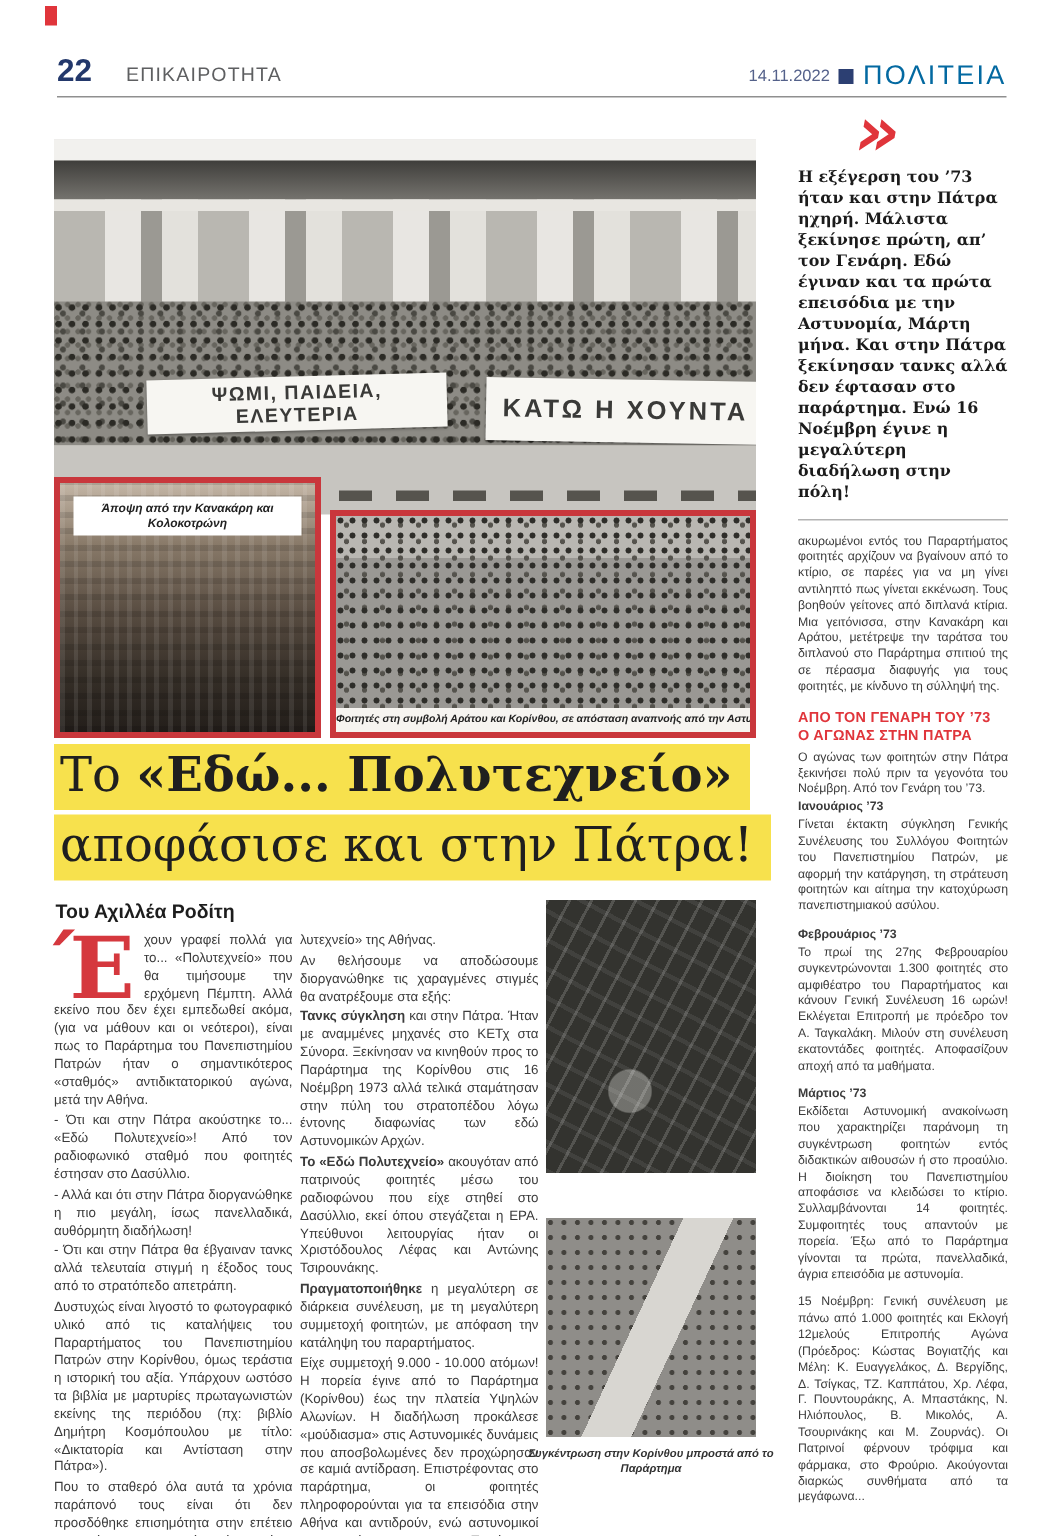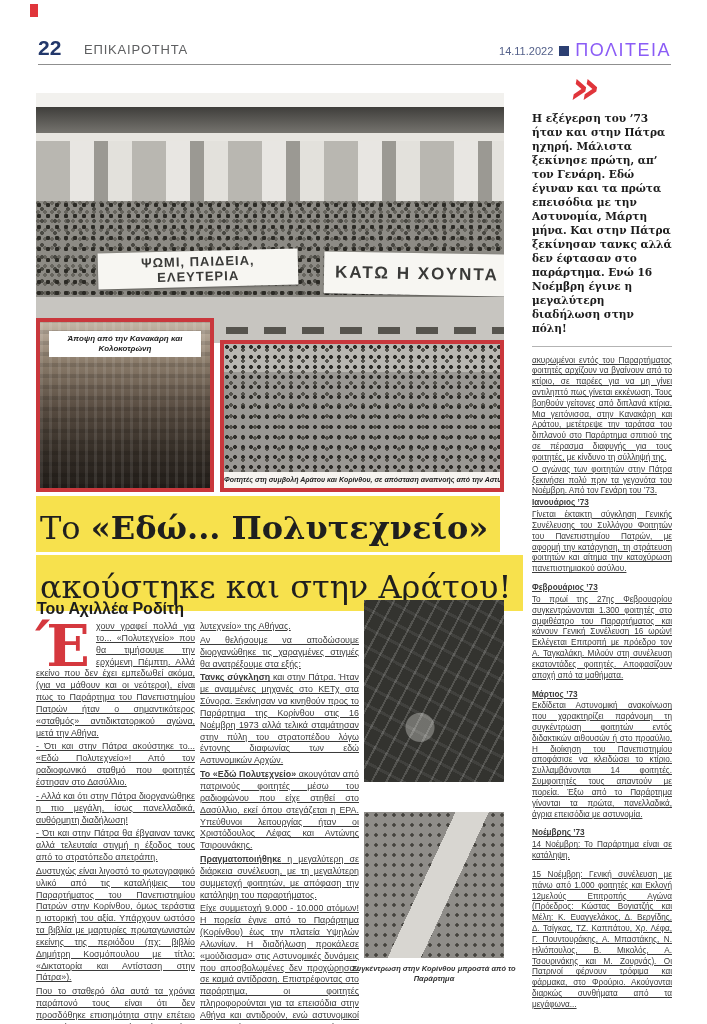--- a/index.html
+++ b/index.html
@@ -8,21 +8,21 @@
   b{font-weight:bold;}
 
   
   .corner-tick{position:absolute;top:4px;left:30px;width:8px;height:13px;background:#e0353b;}
   .header{position:absolute;top:36px;left:38px;right:36px;height:26px;}
   .page-num{position:absolute;left:0;top:0;font-size:21px;font-weight:bold;color:#23386b;}
   .section-label{position:absolute;left:46px;top:6px;font-size:13px;color:#5e5f61;letter-spacing:.8px;}
   .header-right{position:absolute;right:0;top:4px;display:flex;align-items:center;gap:6px;}
   .date{font-size:11px;color:#54618a;}
   .masthead-sq{width:10px;height:10px;background:#2c3f72;}
-  .masthead{font-size:18px;color:#8b5cf6;letter-spacing:1.5px;font-weight:normal;}
+  .masthead{font-size:18px;color:#0369a1;letter-spacing:1.5px;font-weight:normal;}
   .header-rule{position:absolute;top:64px;left:38px;right:36px;border-top:1.5px solid #8f8f8f;}
 
   
   figure{margin:0;}
   .photo-main{position:absolute;left:36px;top:93px;width:468px;height:250px;background:#dedcd7;overflow:hidden;}
   .pm-sky{position:absolute;top:0;left:0;right:0;height:14px;background:#f2f1ee;}
   .pm-roof{position:absolute;top:14px;left:0;right:0;height:26px;background:linear-gradient(180deg,#3f3e3b,#75736e);}
   .pm-windows{position:absolute;top:40px;left:0;right:0;height:78px;
       background:linear-gradient(180deg,#e8e6e1 0 8px,transparent 8px),
       repeating-linear-gradient(90deg,#b9b7b1 0 34px,#e8e6e2 34px 58px,#9b9993 58px 72px,#e3e1dc 72px 96px);}
@@ -66,28 +66,28 @@
       linear-gradient(115deg,transparent 44%,#d8d6d1 44% 60%,transparent 60%),
       radial-gradient(circle at 3px 3px,#44423d 1.5px,transparent 1.9px);
       background-size:100% 100%,9px 10px;}
   .fig-cap{position:absolute;font-style:italic;font-weight:bold;font-size:7.5px;line-height:1.3;color:#333;text-align:center;}
   .cap3{left:354px;top:786px;width:160px;}
   .cap4{left:346px;top:964px;width:176px;text-align:center;}
 
   
   .headline{position:absolute;left:36px;top:496px;font-family:"DejaVu Serif",serif;color:#1f1f1f;}
   .hl-line{display:table;margin-bottom:3px;}
-  .hl-mark{display:inline-block;background:#f7e14d;padding:14px 12px 5px 4px;font-size:32px;line-height:1.15;}
+  .hl-mark{display:inline-block;background:#f7e14d;padding:2px 12px 5px 4px;font-size:32px;line-height:1.15;}
   .hl-b{font-weight:bold;}
 
   
-  .byline{position:absolute;left:37px;top:600px;font-size:16px;font-weight:bold;color:#1d1d1d;}
+  .byline{position:absolute;left:37px;top:600px;font-size:13px;font-weight:bold;color:#1d1d1d;}
   .col{position:absolute;top:621px;width:159px;font-size:8.9px;line-height:1.33;text-align:justify;color:#3b3b3b;}
   .col1{left:36px;} .col2{left:200px;}
-  .para{margin:0 0 2px 0;text-decoration:underline;}
+  .para{margin:0 0 2px 0;}
   .dropcap{float:left;font-family:"DejaVu Serif",serif;font-weight:bold;font-size:57px;line-height:44px;
       color:#d5383e;padding:3px 6px 0 0;}
 
   
   .sidebar{position:absolute;left:532px;top:72px;width:140px;}
   .quote-icon{display:block;margin-left:38px;color:#e0353b;font-size:46px;font-weight:bold;font-style:italic;
       line-height:30px;height:32px;letter-spacing:-4px;font-family:"DejaVu Sans",sans-serif;}
   .quote{font-family:"DejaVu Serif",serif;font-weight:bold;font-size:10.6px;line-height:1.32;color:#1b1b1b;margin:8px 0 0;}
   .sb-rule{border-top:1px solid #b3b3b3;margin:10px 0 9px;}
   .sb-text{font-size:8.2px;line-height:1.32;text-align:justify;color:#3b3b3b;}
@@ -136,21 +136,21 @@
   <figure class="photo-mid">
     <div class="pmid-crowd"></div>
     <div class="cap-strip">Φοιτητές στη συμβολή Αράτου και Κορίνθου, σε απόσταση αναπνοής από την Αστυνομία</div>
   </figure>
 
   <div class="headline">
     <span class="hl-line">
         <span class="hl-mark"><span>Το </span><span class="hl-b">«Εδώ... Πολυτεχνείο»</span></span>
       </span>
     <span class="hl-line">
-        <span class="hl-mark">ακούστηκε και στην Αράτου!</span>
+        <span class="hl-mark">αποφάσισε και στην Πάτρα!</span>
       </span>
   </div>
 
   <div class="byline">Του Αχιλλέα Ροδίτη</div>
 
   <div class="col col1">
     <p class="para"><span class="dropcap">Έ</span><span>χουν γραφεί πολλά για το... «Πολυτεχνείο» που θα τιμήσουμε την ερχόμενη Πέμπτη. Αλλά εκείνο που δεν έχει εμπεδωθεί ακόμα, (για να μάθουν και οι νεότεροι), είναι πως το Παράρτημα του Πανεπιστημίου Πατρών ήταν ο σημαντικότερος «σταθμός» αντιδικτατορικού αγώνα, μετά την Αθήνα.</span></p>
     <div>
         <p class="para">- Ότι και στην Πάτρα ακούστηκε το... «Εδώ Πολυτεχνείο»! Από τον ραδιοφωνικό σταθμό που φοιτητές έστησαν στο Δασύλλιο.</p>
         <p class="para">- Αλλά και ότι στην Πάτρα διοργανώθηκε η πιο μεγάλη, ίσως πανελλαδικά, αυθόρμητη διαδήλωση!</p>
@@ -180,26 +180,27 @@
   </figure>
   <div class="fig-cap cap4">Συγκέντρωση στην Κορίνθου μπροστά από το Παράρτημα</div>
 
   <aside class="sidebar">
     <span class="quote-icon">»</span>
     <p class="quote">Η εξέγερση του ’73 ήταν και στην Πάτρα ηχηρή. Μάλιστα ξεκίνησε πρώτη, απ’ τον Γενάρη. Εδώ έγιναν και τα πρώτα επεισόδια με την Αστυνομία, Μάρτη μήνα. Και στην Πάτρα ξεκίνησαν τανκς αλλά δεν έφτασαν στο παράρτημα. Ενώ 16 Νοέμβρη έγινε η μεγαλύτερη διαδήλωση στην πόλη!</p>
     <div class="sb-rule"></div>
     <div class="sb-text">
         <p class="para">ακυρωμένοι εντός του Παραρτήματος φοιτητές αρχίζουν να βγαίνουν από το κτίριο, σε παρέες για να μη γίνει αντιληπτό πως γίνεται εκκένωση. Τους βοηθούν γείτονες από διπλανά κτίρια. Μια γειτόνισσα, στην Κανακάρη και Αράτου, μετέτρεψε την ταράτσα του διπλανού στο Παράρτημα σπιτιού της σε πέρασμα διαφυγής για τους φοιτητές, με κίνδυνο τη σύλληψή της.</p>
       </div>
+    <h3 class="sb-head">ΑΠΟ ΤΟΝ ΓΕΝΑΡΗ ΤΟΥ ’73
+Ο ΑΓΩΝΑΣ ΣΤΗΝ ΠΑΤΡΑ</h3>
     <div class="sb-text">
         <p class="para">Ο αγώνας των φοιτητών στην Πάτρα ξεκινήσει πολύ πριν τα γεγονότα του Νοέμβρη. Από τον Γενάρη του ’73.</p>
       </div>
     <div class="sb-text sb-list">
         <p class="para"><b class="blk">Ιανουάριος ’73</b>Γίνεται έκτακτη σύγκληση Γενικής Συνέλευσης του Συλλόγου Φοιτητών του Πανεπιστημίου Πατρών, με αφορμή την κατάργηση, τη στράτευση φοιτητών και αίτημα την κατοχύρωση πανεπιστημιακού ασύλου.</p>
         <p class="para"><b class="blk">Φεβρουάριος ’73</b>Το πρωί της 27ης Φεβρουαρίου συγκεντρώνονται 1.300 φοιτητές στο αμφιθέατρο του Παραρτήματος και κάνουν Γενική Συνέλευση 16 ωρών! Εκλέγεται Επιτροπή με πρόεδρο τον Α. Ταγκαλάκη. Μιλούν στη συνέλευση εκατοντάδες φοιτητές. Αποφασίζουν αποχή από τα μαθήματα.</p>
         <p class="para"><b class="blk">Μάρτιος ’73</b>Εκδίδεται Αστυνομική ανακοίνωση που χαρακτηρίζει παράνομη τη συγκέντρωση φοιτητών εντός διδακτικών αιθουσών ή στο προαύλιο. Η διοίκηση του Πανεπιστημίου αποφάσισε να κλειδώσει το κτίριο. Συλλαμβάνονται 14 φοιτητές. Συμφοιτητές τους απαντούν με πορεία. Έξω από το Παράρτημα γίνονται τα πρώτα, πανελλαδικά, άγρια επεισόδια με αστυνομία.</p>
-        <p class="para"><b class="blk">Νοέμβρης ’73</b>14 Νοέμβρη: Το Παράρτημα είναι σε κατάληψη.</p>
         <p class="para">15 Νοέμβρη: Γενική συνέλευση με πάνω από 1.000 φοιτητές και Εκλογή 12μελούς Επιτροπής Αγώνα (Πρόεδρος: Κώστας Βογιατζής και Μέλη: Κ. Ευαγγελάκος, Δ. Βεργίδης, Δ. Τσίγκας, ΤΖ. Καππάτου, Χρ. Λέφα, Γ. Πουντουράκης, Α. Μπαστάκης, Ν. Ηλιόπουλος, Β. Μικολός, Α. Τσουρινάκης και Μ. Ζουρνάς). Οι Πατρινοί φέρνουν τρόφιμα και φάρμακα, στο Φρούριο. Ακούγονται διαρκώς συνθήματα από τα μεγάφωνα...</p>
       </div>
 
   </aside>
 
 </div>
 
 </body></html>

